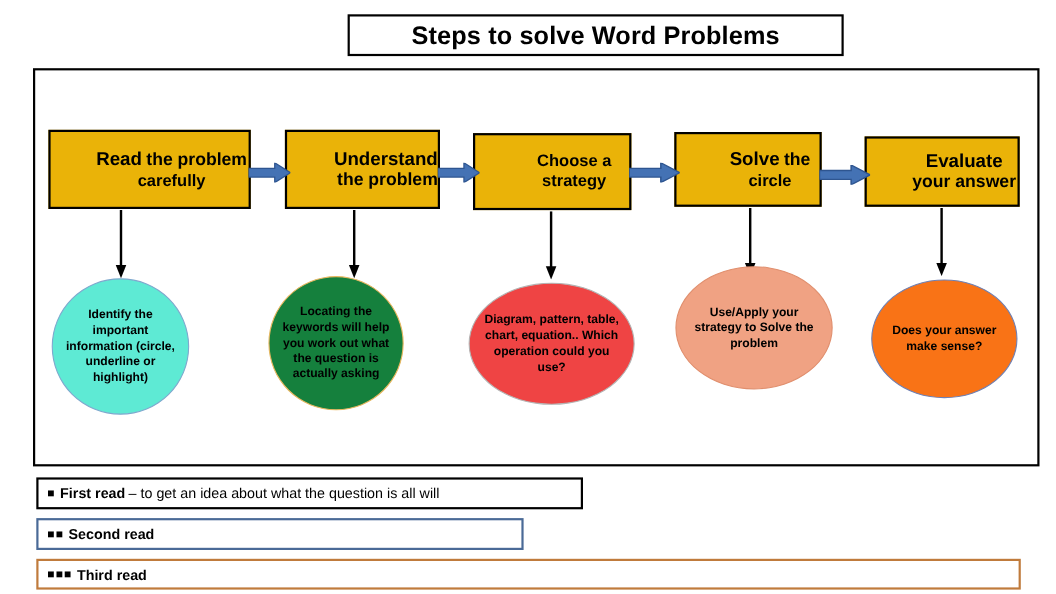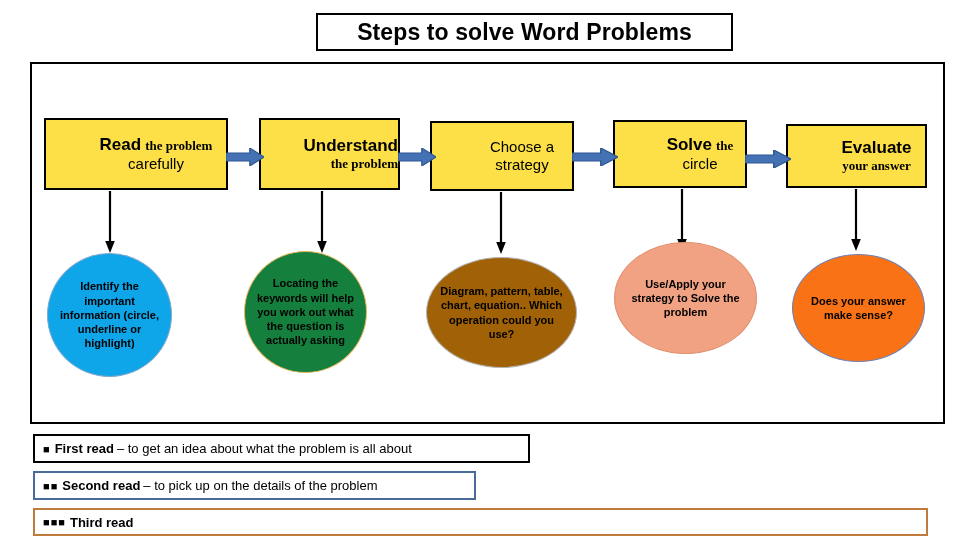--- a/index.html
+++ b/index.html
@@ -13,21 +13,21 @@
     position: relative;
     font-family: "Liberation Sans", sans-serif;
     overflow: hidden;
   }
 
   
   .title-box {
     position: absolute;
     left: 316px;
     top: 13px;
-    width: 417px;
+    width: 451px;
     height: 38px;
     border: 2px solid #000000;
     background: #ffffff;
     display: flex;
     align-items: center;
     justify-content: center;
     box-sizing: border-box;
   }
   .title-text {
     font-size: 23px;
@@ -46,35 +46,35 @@
     height: 362px;
     border: 2px solid #000000;
     box-sizing: border-box;
     background: #ffffff;
   }
 
   
   .step-box {
     position: absolute;
     border: 2px solid #000000;
-    background: #fde047;
+    background: #eab308;
     box-sizing: border-box;
     display: flex;
     flex-direction: column;
     align-items: center;
     justify-content: center;
     text-align: center;
     color: #000000;
     line-height: 1.18;
     padding-left: 40px;
   }
   .step-line { white-space: nowrap; }
   .big   { font-size: 17px; font-weight: bold; }
-  .mid   { font-size: 15px; font-weight: normal; }
-  .small { font-size: 13px; font-weight: bold; font-family: Liberation Serif, serif; }
+  .mid   { font-size: 15px; font-weight: bold; }
+  .small { font-size: 16px; font-weight: bold; }
 
   .sb1 { left: 44px;  top: 118px; width: 184px; height: 72px; }
   .sb2 { left: 259px; top: 118px; width: 141px; height: 72px; align-items: flex-end; }
   .sb3 { left: 430px; top: 121px; width: 144px; height: 70px; }
   .sb4 { left: 613px; top: 120px; width: 134px; height: 68px; align-items: center; }
   .sb5 { left: 786px; top: 124px; width: 141px; height: 64px; }
 
   .line-inline {
     display: flex;
     align-items: baseline;
@@ -215,42 +215,41 @@
 </svg>
 <svg class="varrow va4" viewBox="0 0 14 62">
   <line x1="7" y1="0" x2="7" y2="52" stroke="#000000" stroke-width="2.2"></line>
   <polygon points="7,62 2.2,50 11.8,50" fill="#000000"></polygon>
 </svg>
 <svg class="varrow va5" viewBox="0 0 14 62">
   <line x1="7" y1="0" x2="7" y2="52" stroke="#000000" stroke-width="2.2"></line>
   <polygon points="7,62 2.2,50 11.8,50" fill="#000000"></polygon>
 </svg>
 
-<div class="ellipse el1" style="background: #0ea5e9; border: 1px solid rgb(127, 168, 206);">
+<div class="ellipse el1" style="background: #5eead4; border: 1px solid rgb(127, 168, 206);">
   <span class="ellipse-text">Identify the important information (circle, underline or highlight)</span>
 </div>
 <div class="ellipse el2" style="background: #15803d; border: 1px solid rgb(232, 183, 95);">
   <span class="ellipse-text">Locating the keywords will help you work out what the question is actually asking</span>
 </div>
-<div class="ellipse el3" style="background: #a16207; border: 1px solid rgb(180, 180, 180); justify-content: center;">
+<div class="ellipse el3" style="background: #ef4444; border: 1px solid rgb(180, 180, 180); justify-content: center;">
   <span class="ellipse-text">Diagram, pattern, table, chart, equation.. Which operation could you use?</span>
 </div>
 <div class="ellipse el4" style="background: rgb(240, 162, 131); border: 1px solid rgb(224, 143, 110);">
   <span class="ellipse-text">Use/Apply your strategy to Solve the problem</span>
 </div>
 <div class="ellipse el5" style="background: #f97316; border: 1px solid rgb(111, 128, 180);">
   <span class="ellipse-text">Does your answer make sense?</span>
 </div>
 
 <div class="legend-row lg1" style="border-color: rgb(0, 0, 0);">
   <span class="lg-marks">■</span>
   <span class="lg-bold">First read</span>
-  <span class="lg-rest">– to get an idea about what the problem is all about</span>
+  <span class="lg-rest">– to get an idea about what the question is all will</span>
 </div>
 <div class="legend-row lg2" style="border-color: rgb(74, 106, 151);">
   <span class="lg-marks">■■</span>
   <span class="lg-bold">Second read</span>
-  <span class="lg-rest">– to pick up on the details of the problem</span>
 </div>
 <div class="legend-row lg3" style="border-color: rgb(192, 123, 60);">
   <span class="lg-marks">■■■</span>
   <span class="lg-bold">Third read</span>
 </div>
 
 </body></html>

